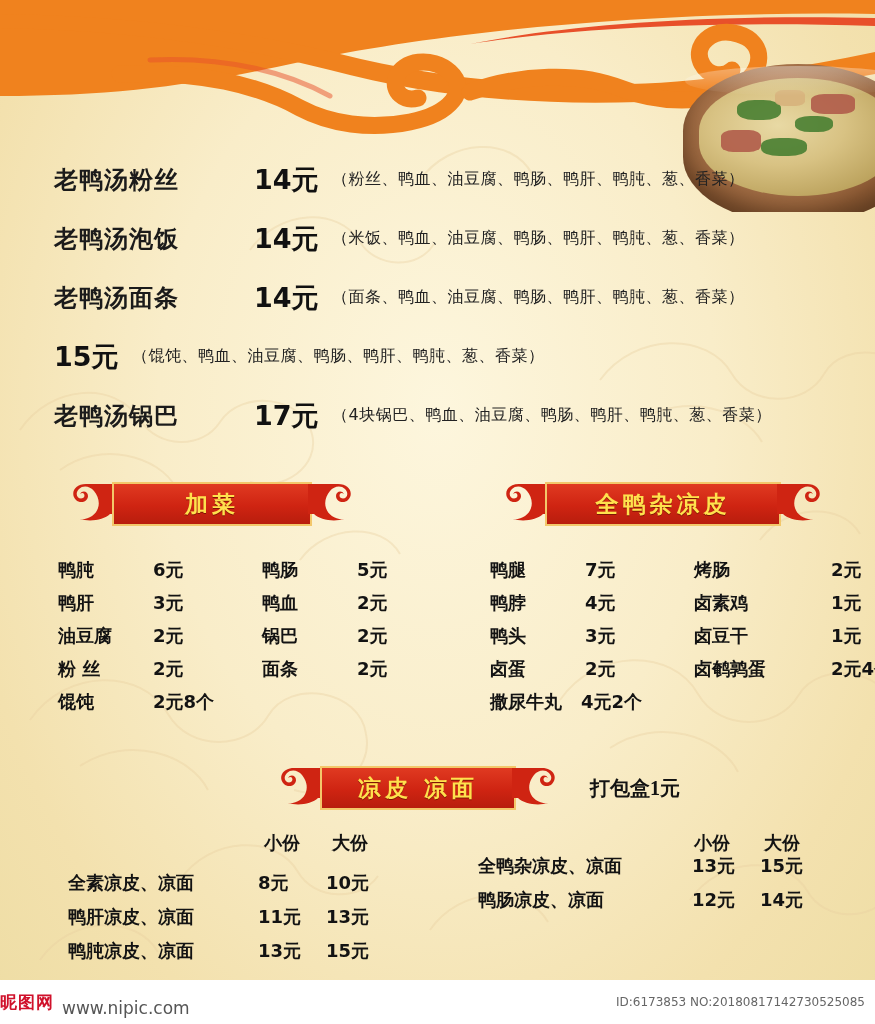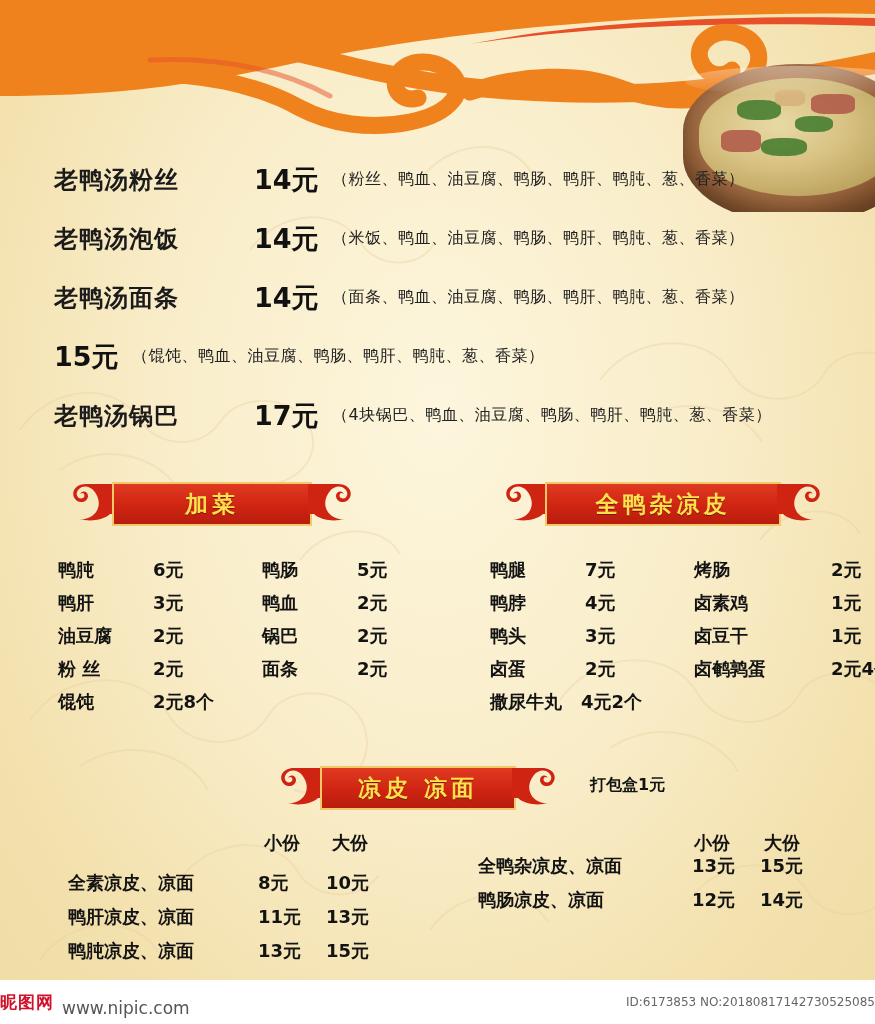--- a/index.html
+++ b/index.html
@@ -123,38 +123,38 @@
     font-size:18px;font-weight:bold;color:#131313;
   }
   .lp-table{
     position:absolute;font-size:18px;font-weight:bold;color:#131313;
   }
   .lp-row{display:flex;align-items:center;height:34px;}
   .lp-name{width:190px;}
   .lp-s{width:68px;}
   .lp-l{width:60px;}
   .takeaway{
-    position:absolute;font-size:16px;font-weight:bold;color:#131313;
+    position:absolute;font-size:20px;font-weight:bold;color:#131313;font-family:Liberation Serif, serif;
   }
 
   
   .footer{
     position:absolute;left:0;bottom:0;width:875px;height:44px;
     background:#ffffff;
     display:flex;align-items:center;
   }
   .footer .logo{
     font-size:17px;color:#d0112b;font-weight:bold;
     letter-spacing:1px;
   }
   .footer .site{
     margin-left:8px;font-size:17px;color:#555;margin-top:12px;
   }
   .footer .idtext{
-    margin-left:auto;font-size:12px;color:#666;
+    margin-left:auto;margin-right:10px;font-size:12px;color:#666;
   }
 </style>
 </head>
 <body>
 
 <div class="poster">
 
   <svg class="cloudpattern" viewBox="0 0 875 1024" preserveAspectRatio="none">
     <g fill="none" stroke="#e8cfa0" stroke-width="2" opacity="0.75">
       <path d="M20 430 c30 -45 95 -50 120 -10 c18 28 62 30 80 2 c22 -34 84 -25 92 12 c8 32 -28 58 -62 48"></path>

